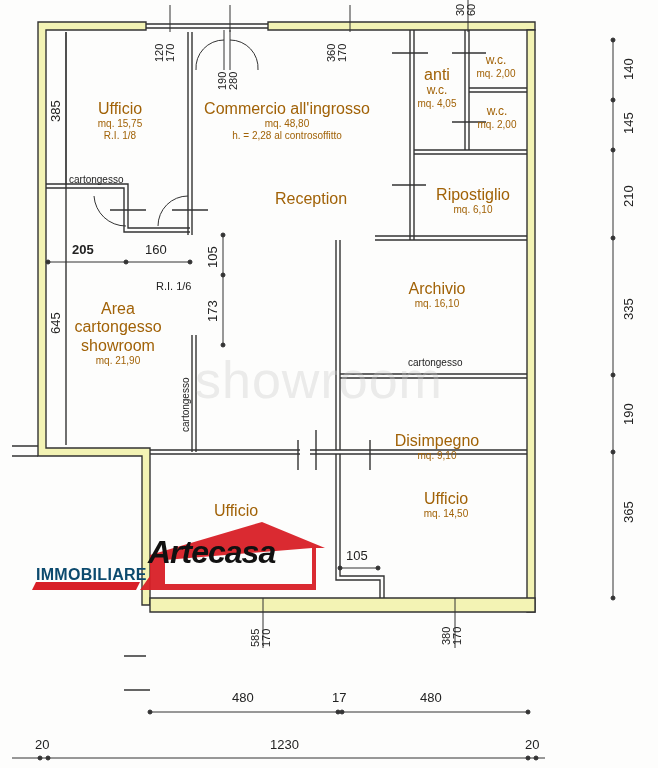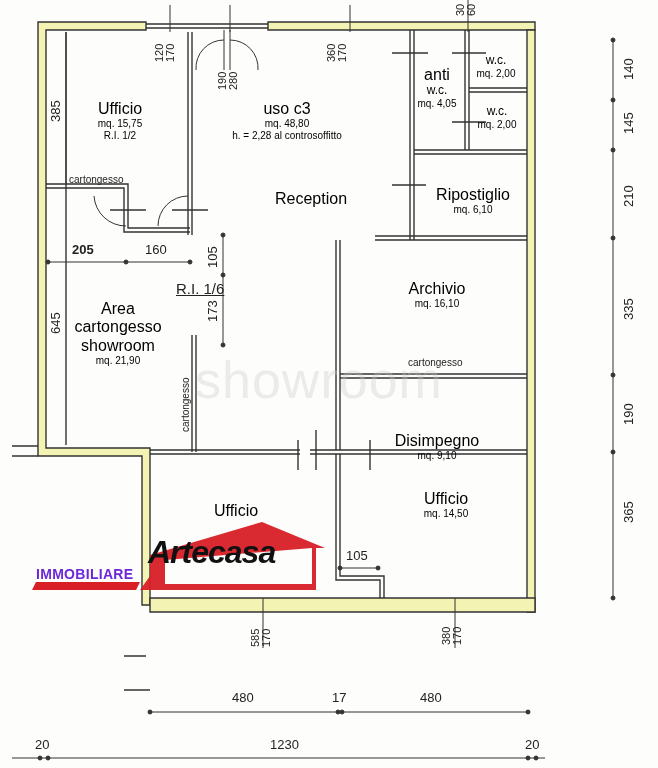--- a/index.html
+++ b/index.html
@@ -1,26 +1,26 @@
 <!DOCTYPE html>
 <html><head>
 <meta charset="utf-8">
 <style>
   html,body{margin:0;padding:0;background:#fdfdfc;}
   body{width:658px;height:768px;position:relative;overflow:hidden;font-family:"Liberation Sans",sans-serif;color:#222;}
   #plan{position:absolute;left:0;top:0;width:658px;height:768px;}
-  .lbl{position:absolute;text-align:center;white-space:nowrap;color:#000000;transform:translateX(-50%);line-height:1.15;}
+  .lbl{position:absolute;text-align:center;white-space:nowrap;color:#a16207;transform:translateX(-50%);line-height:1.15;}
   .room-name{font-size:16px;}
   .room-sub{font-size:10px;}
   .dim{position:absolute;font-size:13px;color:#222;white-space:nowrap;}
   .vdim{position:absolute;font-size:13px;color:#222;white-space:nowrap;transform:rotate(-90deg);transform-origin:left top;}
   .vsmall{position:absolute;font-size:10px;color:#222;white-space:nowrap;transform:rotate(-90deg);transform-origin:left top;}
   .frac{position:absolute;font-size:11px;line-height:11px;color:#222;transform:rotate(-90deg);transform-origin:left top;white-space:nowrap;}
   .frac span{display:inline-block;}
-  .logo-small{position:absolute;left:36px;top:566px;font-size:14px;font-weight:bold;letter-spacing:0.3px;color:#6d28d9;}
+  .logo-small{position:absolute;left:36px;top:566px;font-size:16px;font-weight:bold;letter-spacing:0.3px;color:#0c4a6e;}
   .logo-big{position:absolute;left:148px;top:534px;font-size:32px;font-weight:bold;font-style:italic;color:#111;letter-spacing:-1px;}
   .wm{position:absolute;left:195px;top:350px;font-size:52px;color:rgba(200,200,200,0.35);letter-spacing:1px;}
 </style>
 </head>
 <body>
 
 <svg id="plan" viewBox="0 0 658 768" xmlns="http://www.w3.org/2000/svg">
   <g fill="none" stroke="#333" stroke-width="1.4">
 
     <path d="M38 22 L146 22 L146 30 L46 30 L46 448 L150 448 L150 605 L142 605 L142 456 L38 456 Z" fill="#f3f3b4"></path>
@@ -92,24 +92,24 @@
   <path d="M150 555 L262 522 L325 548 L316 548 L316 590 L140 590 L150 576 Z" fill="#d81f26" opacity="0.95"></path>
   <path d="M165 560 L312 548 L312 584 L165 584 Z" fill="#fdfdfc"></path>
   <path d="M36 582 L140 582 L136 590 L32 590 Z" fill="#d81f26"></path>
 </svg>
 
 <div class="wm">showroom</div>
 
 <div class="lbl" style="left:120px;top:100px;">
   <div class="room-name">Ufficio</div>
   <div class="room-sub">mq. 15,75</div>
-  <div class="room-sub">R.I. 1/2</div>
+  <div class="room-sub">R.I. 1/8</div>
 </div>
 <div class="lbl" style="left:287px;top:100px;">
-  <div class="room-name">uso c3</div>
+  <div class="room-name">Commercio all'ingrosso</div>
   <div class="room-sub">mq. 48,80</div>
   <div class="room-sub">h. = 2,28 al controsoffitto</div>
 </div>
 <div class="lbl" style="left:311px;top:190px;">
   <div class="room-name">Reception</div>
 </div>
 <div class="lbl" style="left:437px;top:66px;">
   <div class="room-name">anti</div>
   <div class="room-sub" style="font-size:12px">w.c.</div>
   <div class="room-sub">mq. 4,05</div>
@@ -141,21 +141,21 @@
   <div class="room-sub">mq. 21,90</div>
 </div>
 <div class="lbl" style="left:236px;top:502px;">
   <div class="room-name">Ufficio</div>
 </div>
 <div class="lbl" style="left:446px;top:490px;">
   <div class="room-name">Ufficio</div>
   <div class="room-sub">mq. 14,50</div>
 </div>
 
-<div class="dim" style="left:176px;top:280px;font-size:15px;text-decoration:underline;">R.I. 1/6</div>
+<div class="dim" style="left:156px;top:280px;font-size:11px;">R.I. 1/6</div>
 <div class="dim" style="left:69px;top:174px;font-size:10px;">cartongesso</div>
 <div class="dim" style="left:408px;top:357px;font-size:10px;">cartongesso</div>
 <div class="vsmall" style="left:180px;top:432px;">cartongesso</div>
 
 <div class="vdim" style="left:48px;top:122px;">385</div>
 <div class="vdim" style="left:48px;top:334px;">645</div>
 <div class="dim" style="left:72px;top:242px;font-weight:bold;">205</div>
 <div class="dim" style="left:145px;top:242px;">160</div>
 <div class="vdim" style="left:205px;top:268px;">105</div>
 <div class="vdim" style="left:205px;top:322px;">173</div>

